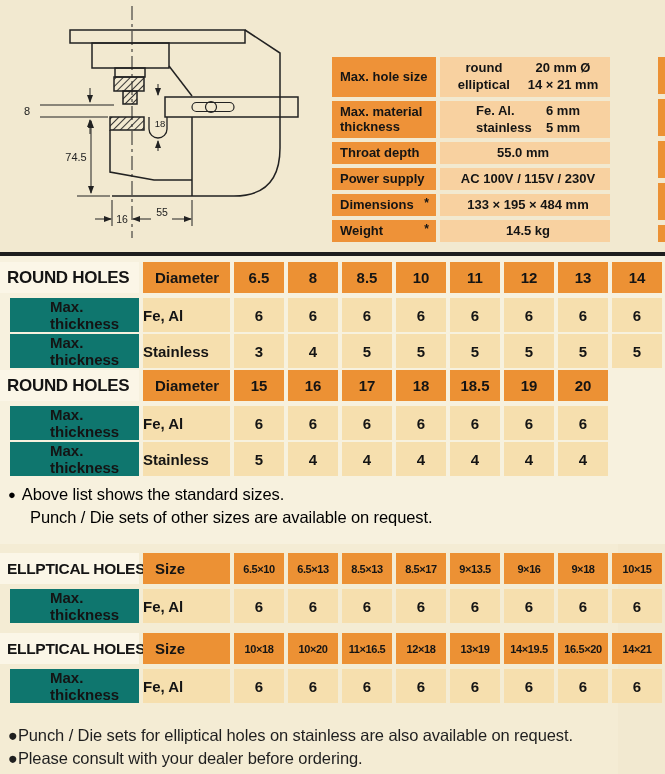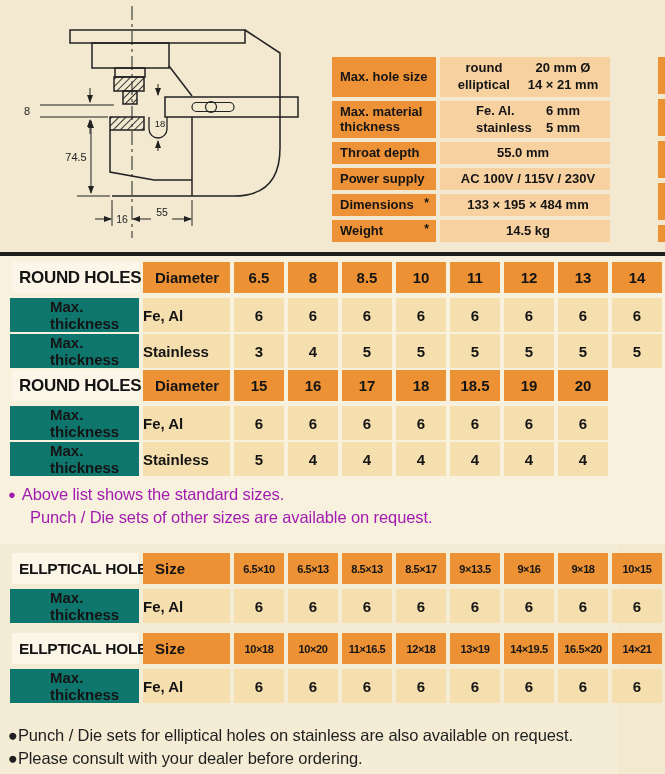--- a/index.html
+++ b/index.html
@@ -42,39 +42,39 @@
   .middle { width:665px; height:288px; background:#f7f1de; padding-top:6px; }
   .bottom { width:618px; height:230px; background:#f4ecd4; padding-top:9px; }
   .trow {
     display:grid;
     grid-template-columns:139px 87px repeat(var(--n,8),50px);
     column-gap:4px; height:31px; margin-bottom:5px;
   }
   .rep { display:contents; }
   .ttitle {
     background:#fbf6e7; display:flex; align-items:center; padding-left:7px;
-    font-weight:bold; font-size:17px; letter-spacing:-0.3px; white-space:nowrap;margin-left:12px;
+    font-weight:bold; font-size:17px; letter-spacing:-0.3px; white-space:nowrap;
   }
   .ttitle.small { font-size:15.5px; }
   .hcell { background:#ec9134; display:flex; align-items:center; justify-content:center;
     font-weight:bold; font-size:15px; }
   .hcell.hl { justify-content:flex-start; padding-left:12px; font-size:15px; }
   .hcell.sz { font-size:11px; letter-spacing:-0.4px; }
   .plabel {
     background:#0f766e; margin-left:10px; display:flex; align-items:center; justify-content:center;
     font-weight:bold; font-size:15px;padding-left:40px;
   }
   .scell { background:#f6dfae; display:flex; align-items:center; 
     font-weight:bold; font-size:15px; }
   .vcell { background:#f6dfae; display:flex; align-items:center; justify-content:center;
     font-weight:bold; font-size:15px; }
   .t2 { margin-top:2px; }
   .t4 { margin-top:13px; }
   
-  .note { margin:10px 0 0 8px; font-size:16.5px; line-height:23px; color:#a21caf; letter-spacing:-0.1px; }
+  .note { margin:10px 0 0 8px; font-size:16.5px; line-height:23px; color:#000000; letter-spacing:-0.1px; }
   .note .bullet { font-size:13px; margin-right:6px; vertical-align:1px; }
   .note .indent { padding-left:22px; }
   .bnotes { margin:24px 0 0 8px; font-size:16.5px; line-height:23px; color:#1f1f1f; letter-spacing:-0.1px; }
 </style>
 </head>
 <body>
 
 <div class="top">
 
   <svg class="diagram" width="330" height="250" viewBox="0 0 330 250">

